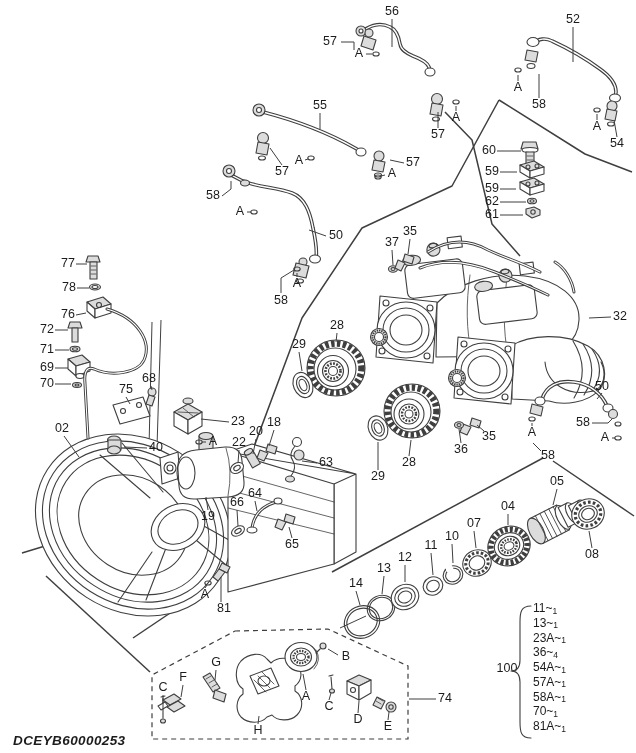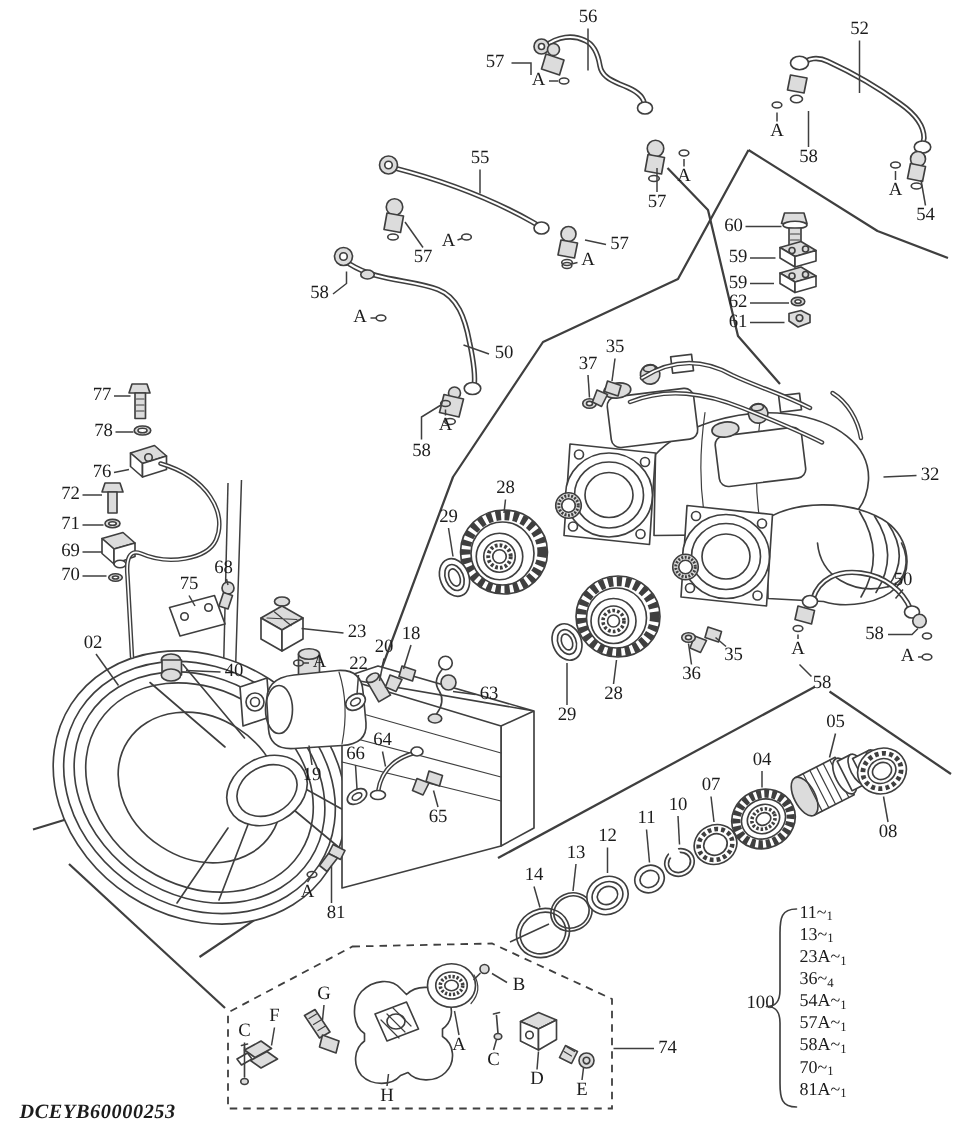--- a/index.html
+++ b/index.html
@@ -1,17 +1,17 @@
 <!DOCTYPE html>
 <html><head>
 <meta charset="utf-8">
 <style>
   html,body{margin:0;padding:0;background:#fff;}
   #stage{position:relative;width:636px;height:753px;background:var(--bg,#fff);overflow:hidden;
-         font-family:Liberation Serif, serif;}
+         font-family:Liberation Sans, sans-serif;}
   svg{display:block;}
   .part{stroke:var(--line,#3f3f3f);stroke-width:1.1;fill:none;stroke-linejoin:round;stroke-linecap:round;}
   .w{fill:#ffffff;}
   .g{fill:#dcdcdc;}
   .thin{stroke-width:0.8;}
   .pipe{stroke:var(--line,#3f3f3f);stroke-width:3.6;fill:none;stroke-linecap:round;}
   .pipe-core{stroke:#ffffff;stroke-width:1.4;fill:none;stroke-linecap:round;}
   .tube{stroke:var(--line,#3f3f3f);stroke-width:3;fill:none;stroke-linecap:round;}
   .tube-core{stroke:#ffffff;stroke-width:1.1;fill:none;stroke-linecap:round;}
   .locline{stroke:var(--line,#3f3f3f);stroke-width:1.5;fill:none;stroke-linejoin:round;}

